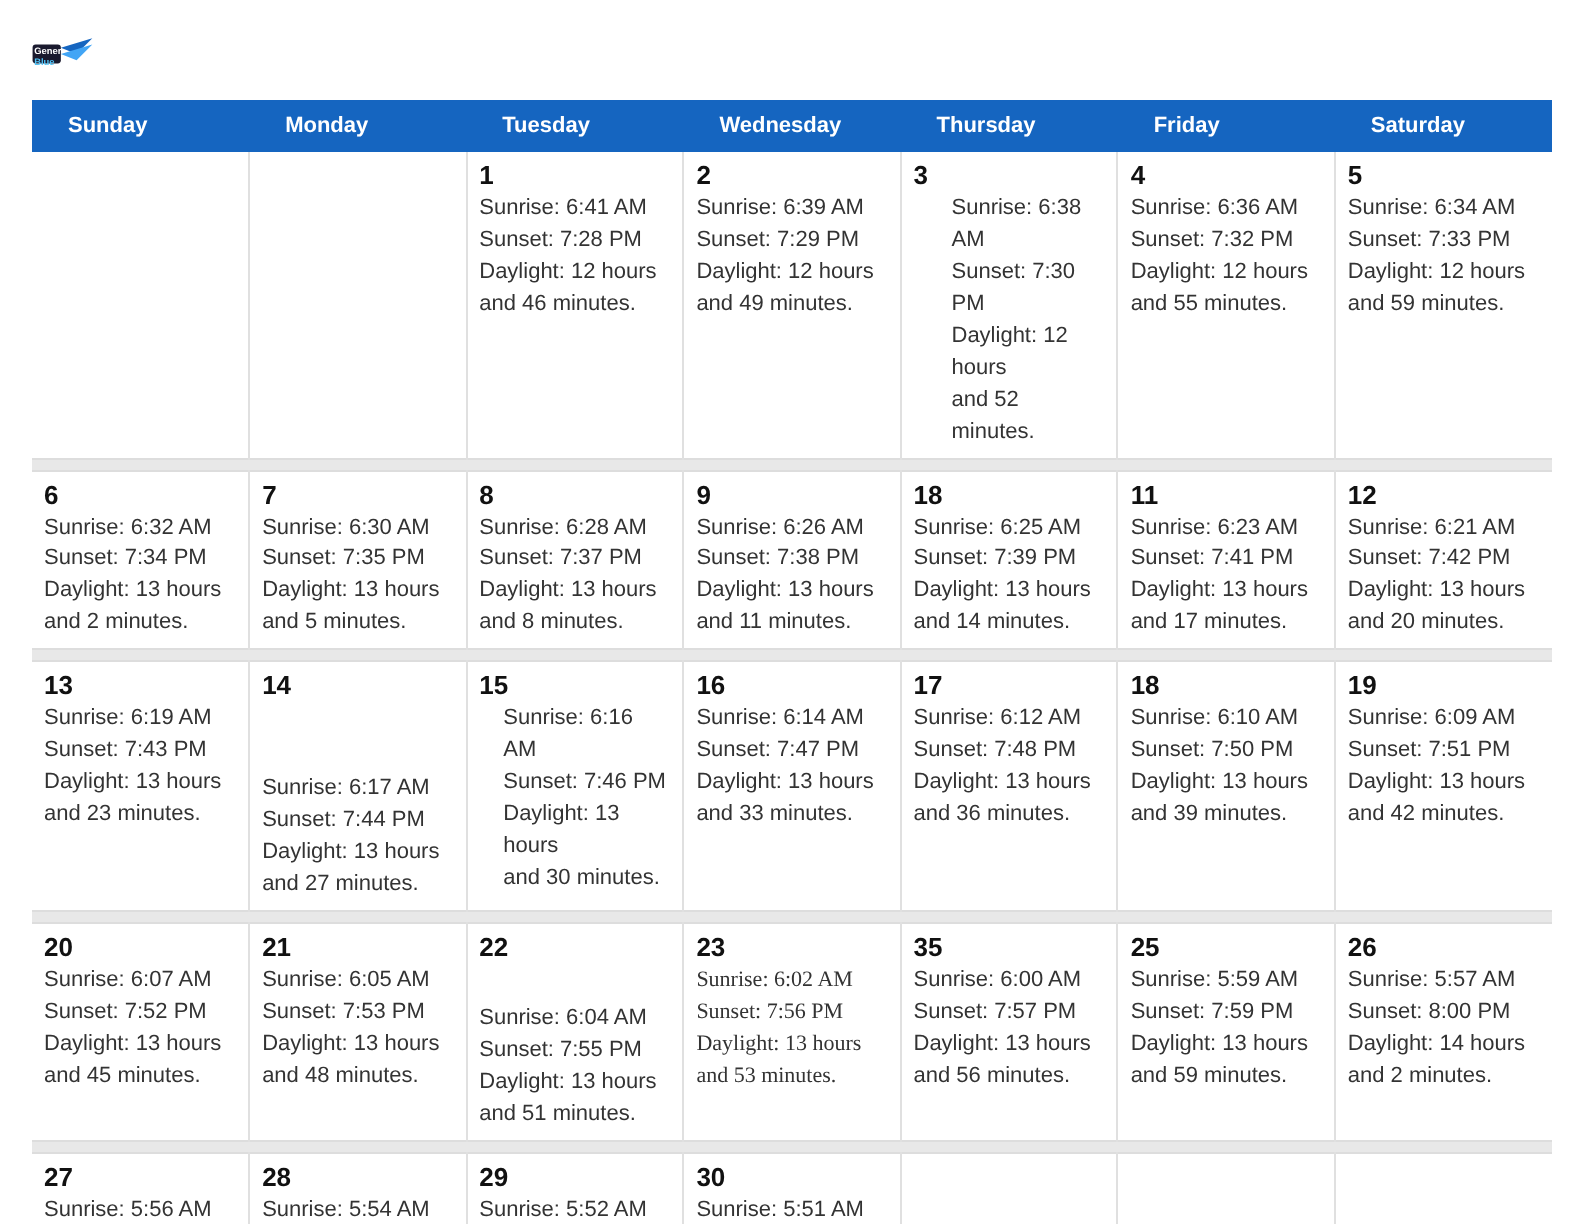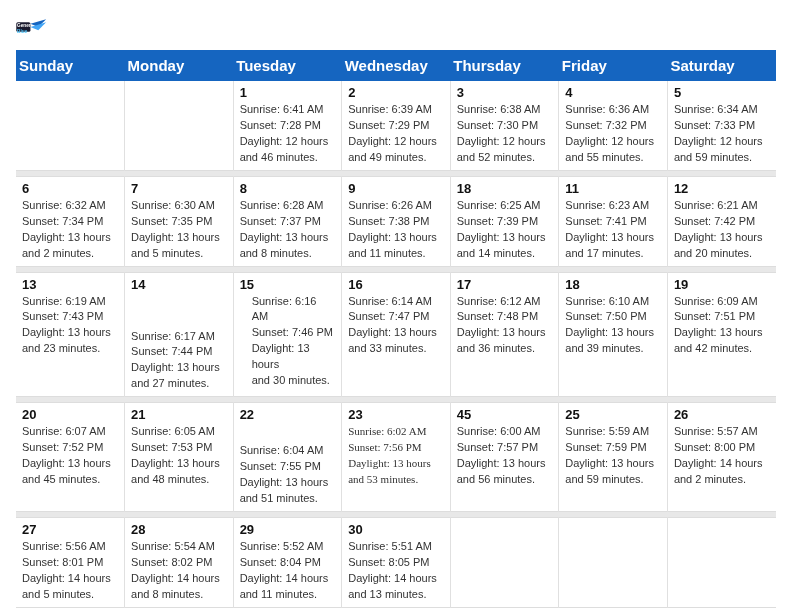--- a/index.html
+++ b/index.html
@@ -45,23 +45,23 @@
     table {
       width: 100%;
       border-collapse: collapse;
       font-size: 11px;
     }
     thead tr {
       background: #1565c0;
       color: #fff;
     }
     thead th {
-      padding: 7px 3px;
+      padding: 7px 18px;
       text-align: left;
-      font-size: 15px;
+      font-size: 11px;
       font-weight: bold;
     }
     tbody tr {
       border-bottom: 1px solid #ddd;
     }
     tbody td {
       padding: 4px 6px;
       vertical-align: top;
       width: 108px;
       border-right: 1px solid #e0e0e0;
@@ -140,21 +140,21 @@
         </td>
         <td>
           <div class="day-num">2</div>
           <div class="cell-text" style="white-space: pre-line;">Sunrise: 6:39 AM
 Sunset: 7:29 PM
 Daylight: 12 hours
 and 49 minutes.</div>
         </td>
         <td>
           <div class="day-num">3</div>
-          <div class="cell-text" style="white-space: pre-line;">Sunrise: 6:38 AM
+          <div class="cell-text" style="white-space: pre-line; margin-left: 19px;">Sunrise: 6:38 AM
 Sunset: 7:30 PM
 Daylight: 12 hours
 and 52 minutes.</div>
         </td>
         <td>
           <div class="day-num">4</div>
           <div class="cell-text" style="white-space: pre-line;">Sunrise: 6:36 AM
 Sunset: 7:32 PM
 Daylight: 12 hours
 and 55 minutes.</div>
@@ -301,21 +301,21 @@
 and 51 minutes.</div>
         </td>
         <td>
           <div class="day-num">23</div>
           <div class="cell-text" style="white-space: pre-line; font-family: Liberation Serif, serif;">Sunrise: 6:02 AM
 Sunset: 7:56 PM
 Daylight: 13 hours
 and 53 minutes.</div>
         </td>
         <td>
-          <div class="day-num">45</div>
+          <div class="day-num">35</div>
           <div class="cell-text" style="white-space: pre-line;">Sunrise: 6:00 AM
 Sunset: 7:57 PM
 Daylight: 13 hours
 and 56 minutes.</div>
         </td>
         <td>
           <div class="day-num">25</div>
           <div class="cell-text" style="white-space: pre-line;">Sunrise: 5:59 AM
 Sunset: 7:59 PM
 Daylight: 13 hours

